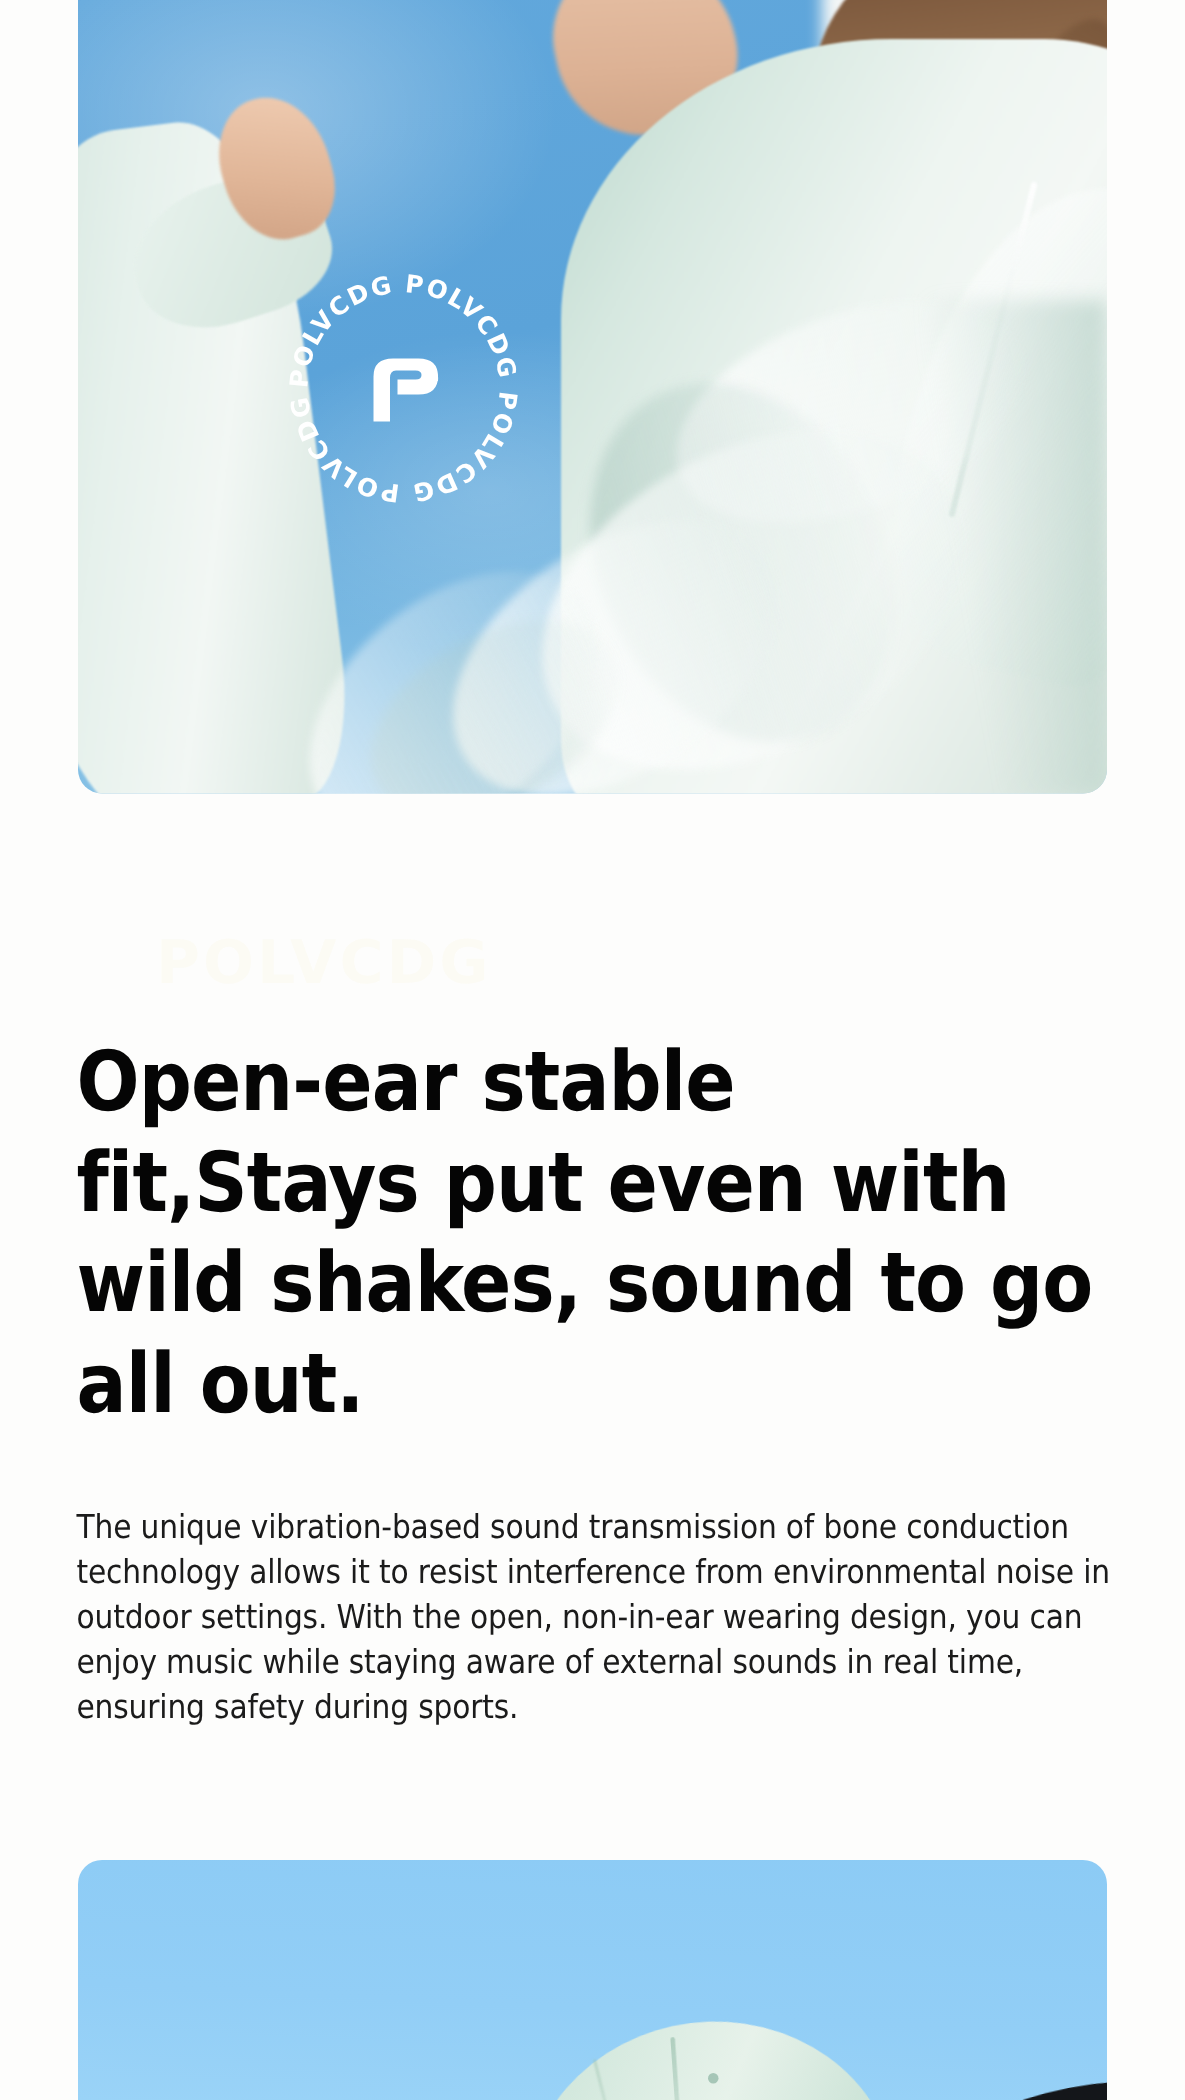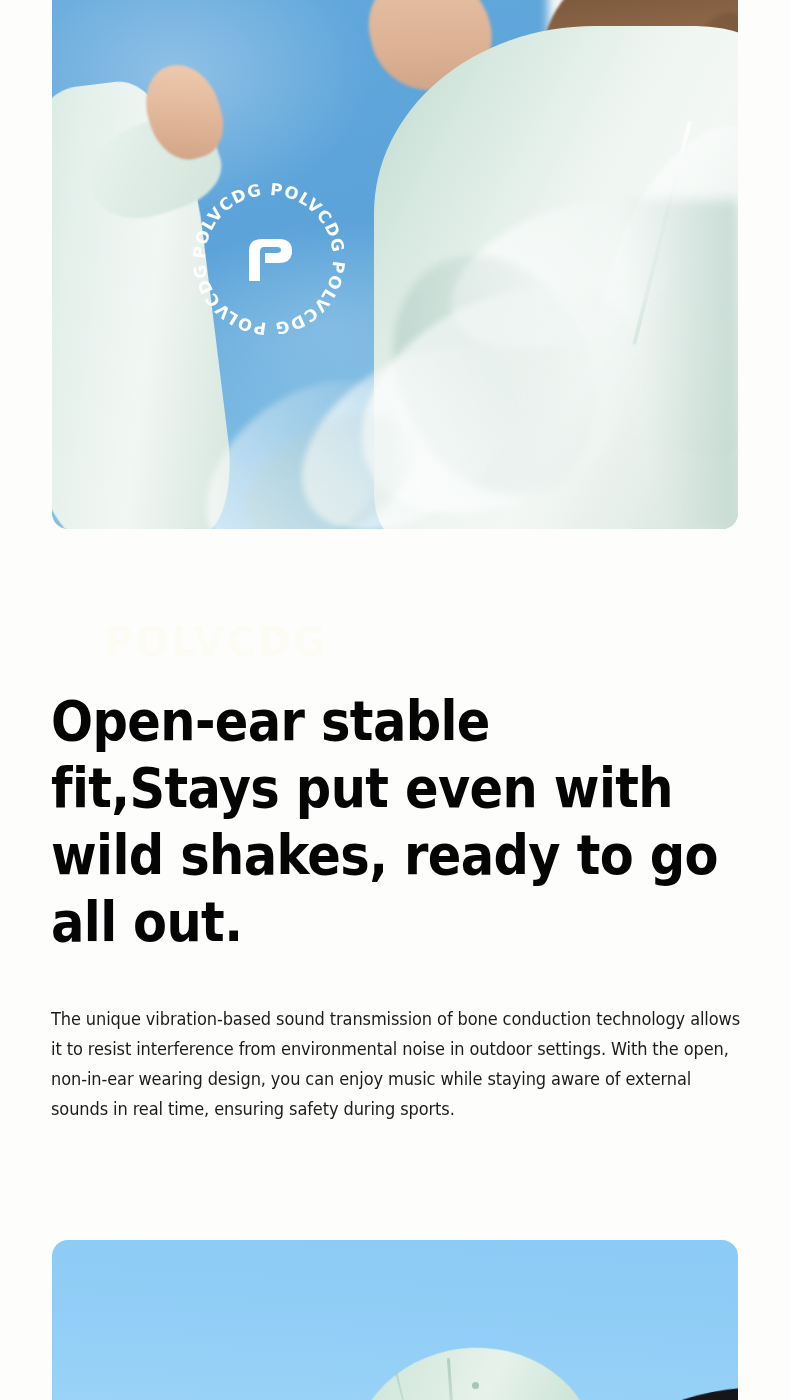--- a/index.html
+++ b/index.html
@@ -214,21 +214,21 @@
     max-width: 680px;
     font-stretch: condensed;
   }
   .body-copy {
     margin: 0;
     position: absolute;
     top: 316px;
     left: 0;
     width: 690px;
     font-family: "DejaVu Sans Condensed", "Liberation Sans Narrow", "DejaVu Sans", sans-serif;
-    font-size: 18px;
+    font-size: 22px;
     line-height: 30px;
     font-weight: 400;
     color: #1b1b1b;
     letter-spacing: -0.1px;
     font-stretch: condensed;
   }
   
   .ghost-mark {
     position: absolute;
     left: 104px;
@@ -365,21 +365,21 @@
       <svg class="wm-p" viewBox="0 0 76 76">
         <path d="M18 60 L18 30 Q18 18 31 18 L48 18 Q61 18 61 30 Q61 42 48 42 L34 42 L34 32 L46 32 Q50 32 50 29 Q50 26 46 26 L33 26 Q29 26 29 31 L29 60 Z" fill="#ffffff"></path>
         <path d="M52 20 Q62 24 61 33 L54 33 Q55 26 49 24 Z" fill="#ffffff"></path>
       </svg>
     </div>
   </div>
 
   <div class="ghost-mark">POLVCDG</div>
 
   <div class="text-block">
-    <h1 class="headline">Open-ear stable fit,Stays put even with wild shakes, ready to go all out.</h1>
+    <h1 class="headline">Open-ear stable fit,Stays put even with wild shakes, sound to go all out.</h1>
     <p class="body-copy">The unique vibration-based sound transmission of bone conduction technology allows it to resist interference from environmental noise in outdoor settings. With the open, non-in-ear wearing design, you can enjoy music while staying aware of external sounds in real time, ensuring safety during sports.</p>
   </div>
 
   <div class="media shot2">
     <div class="racket-strings"></div>
     <div class="racket-frame"></div>
 
     <div class="cap"></div>
     <div class="cap-seam"></div>
     <div class="cap-seam2"></div>

